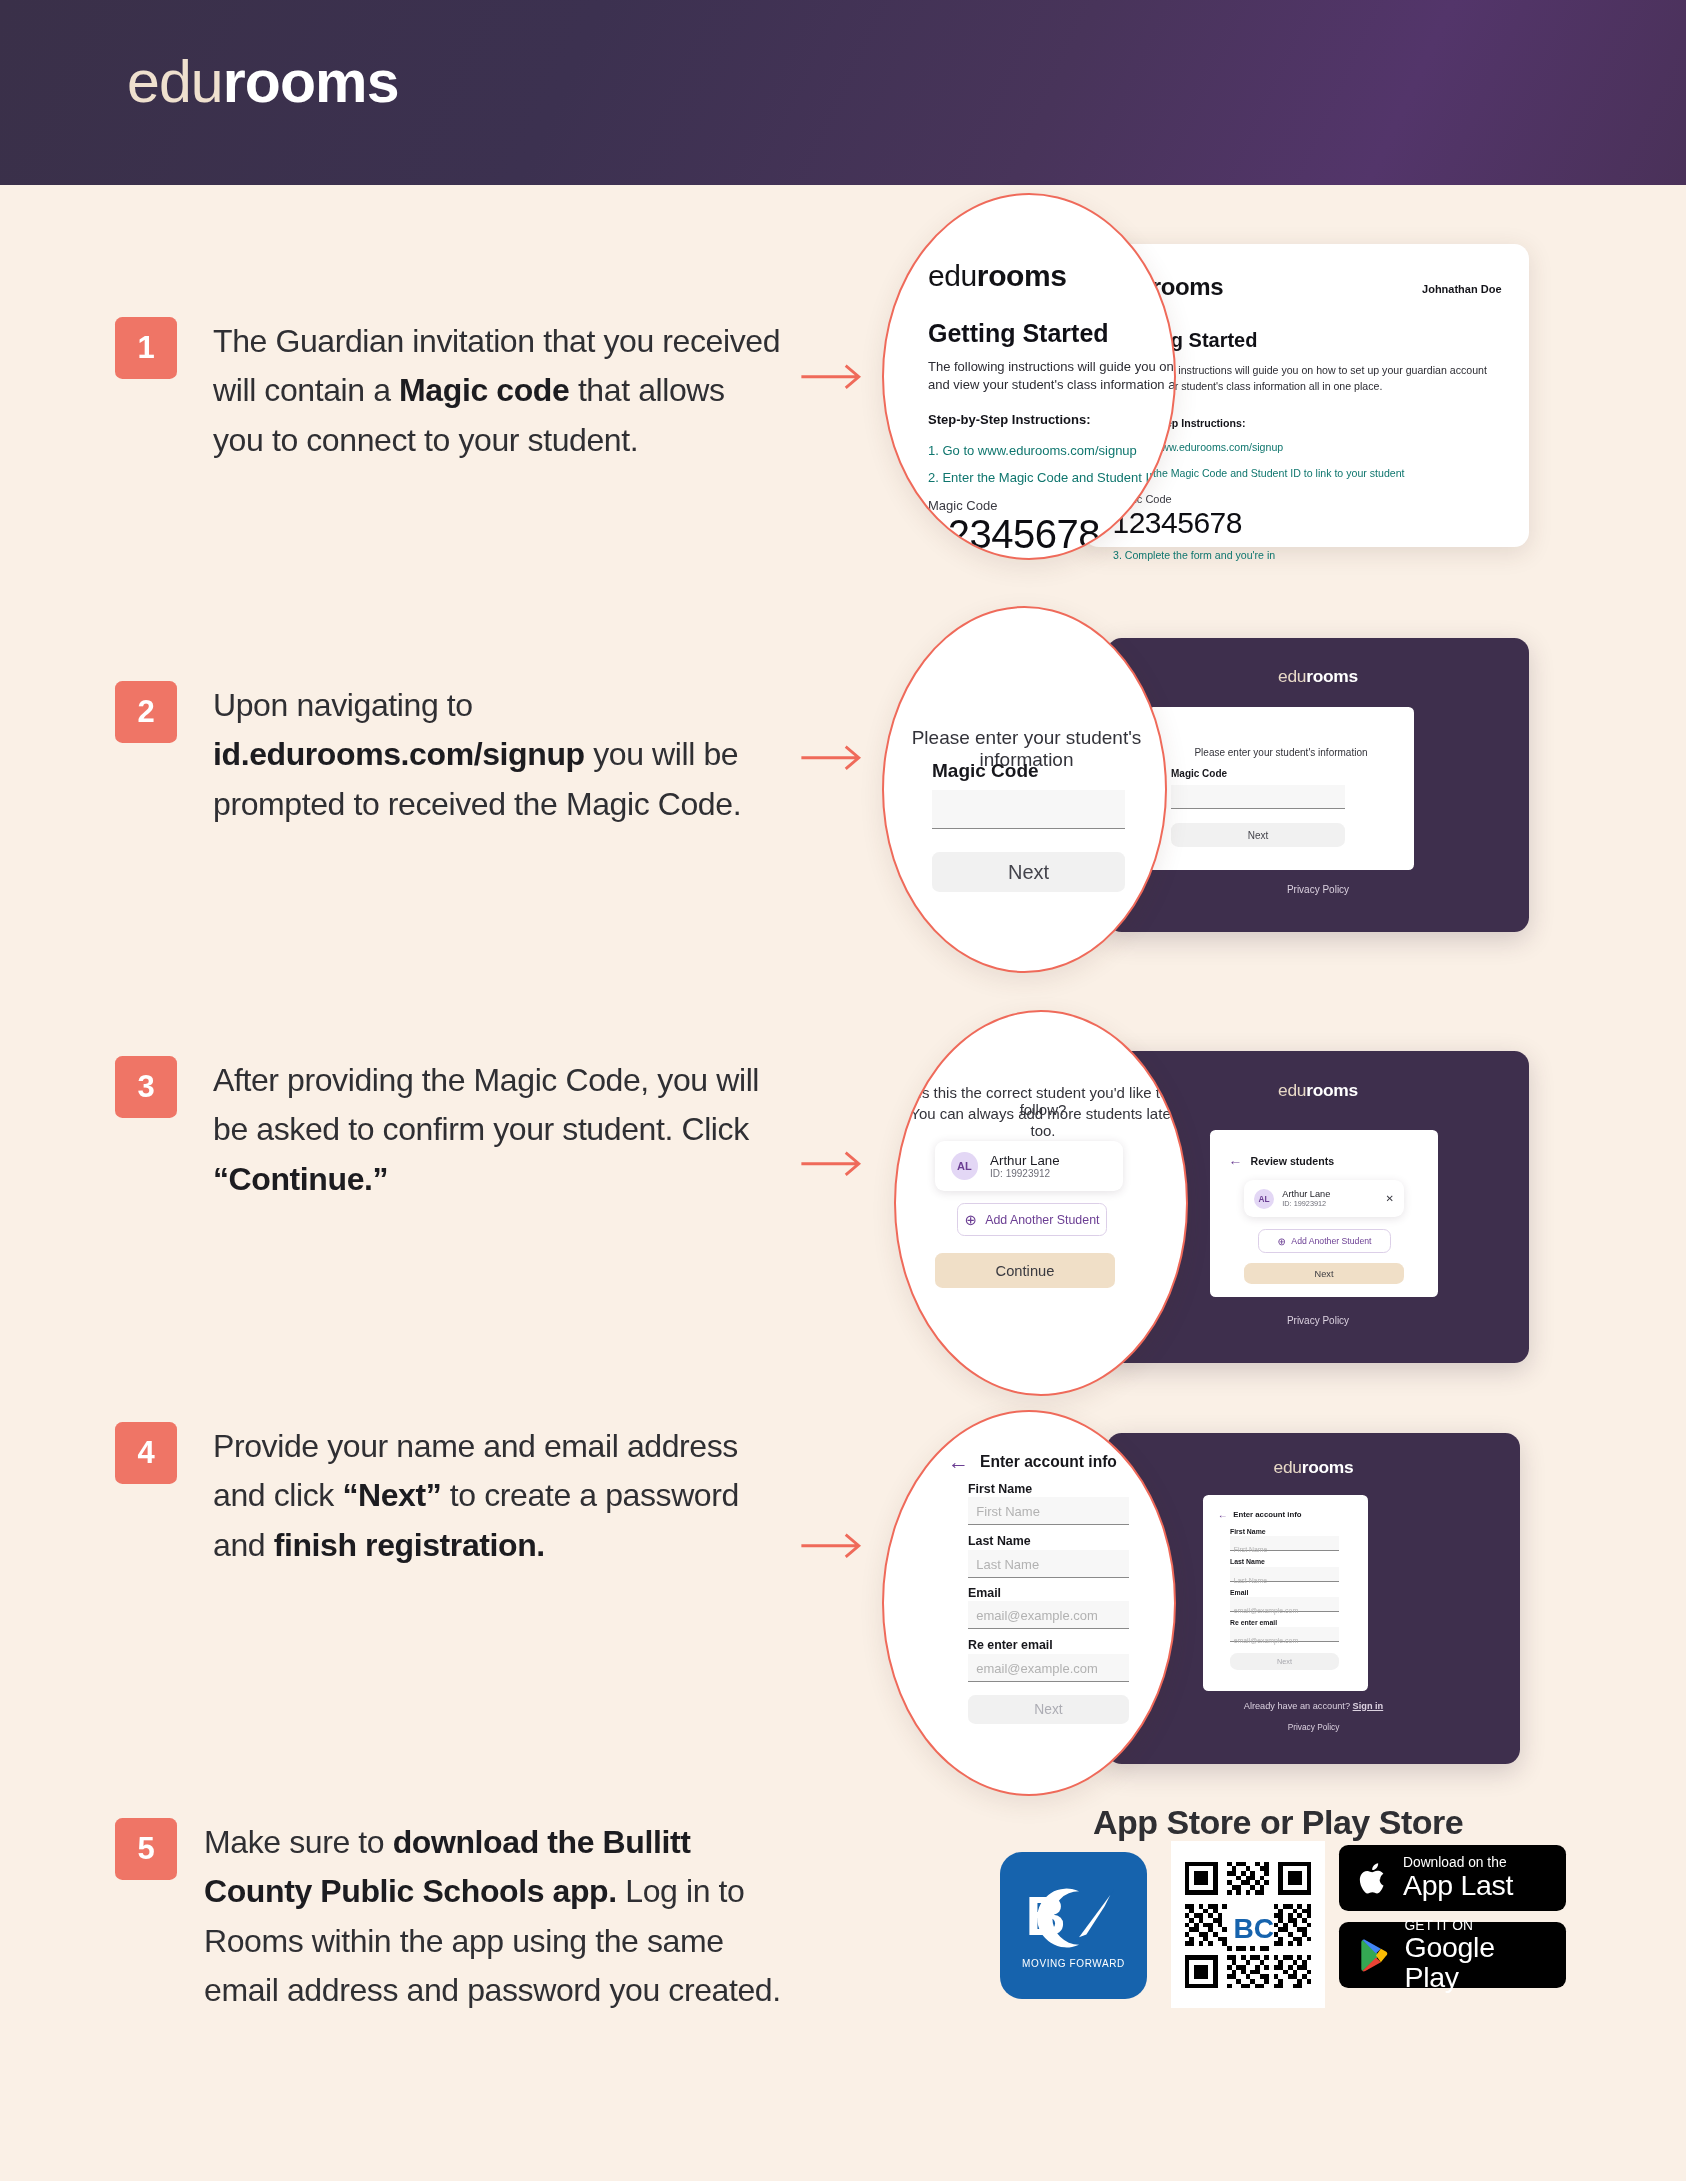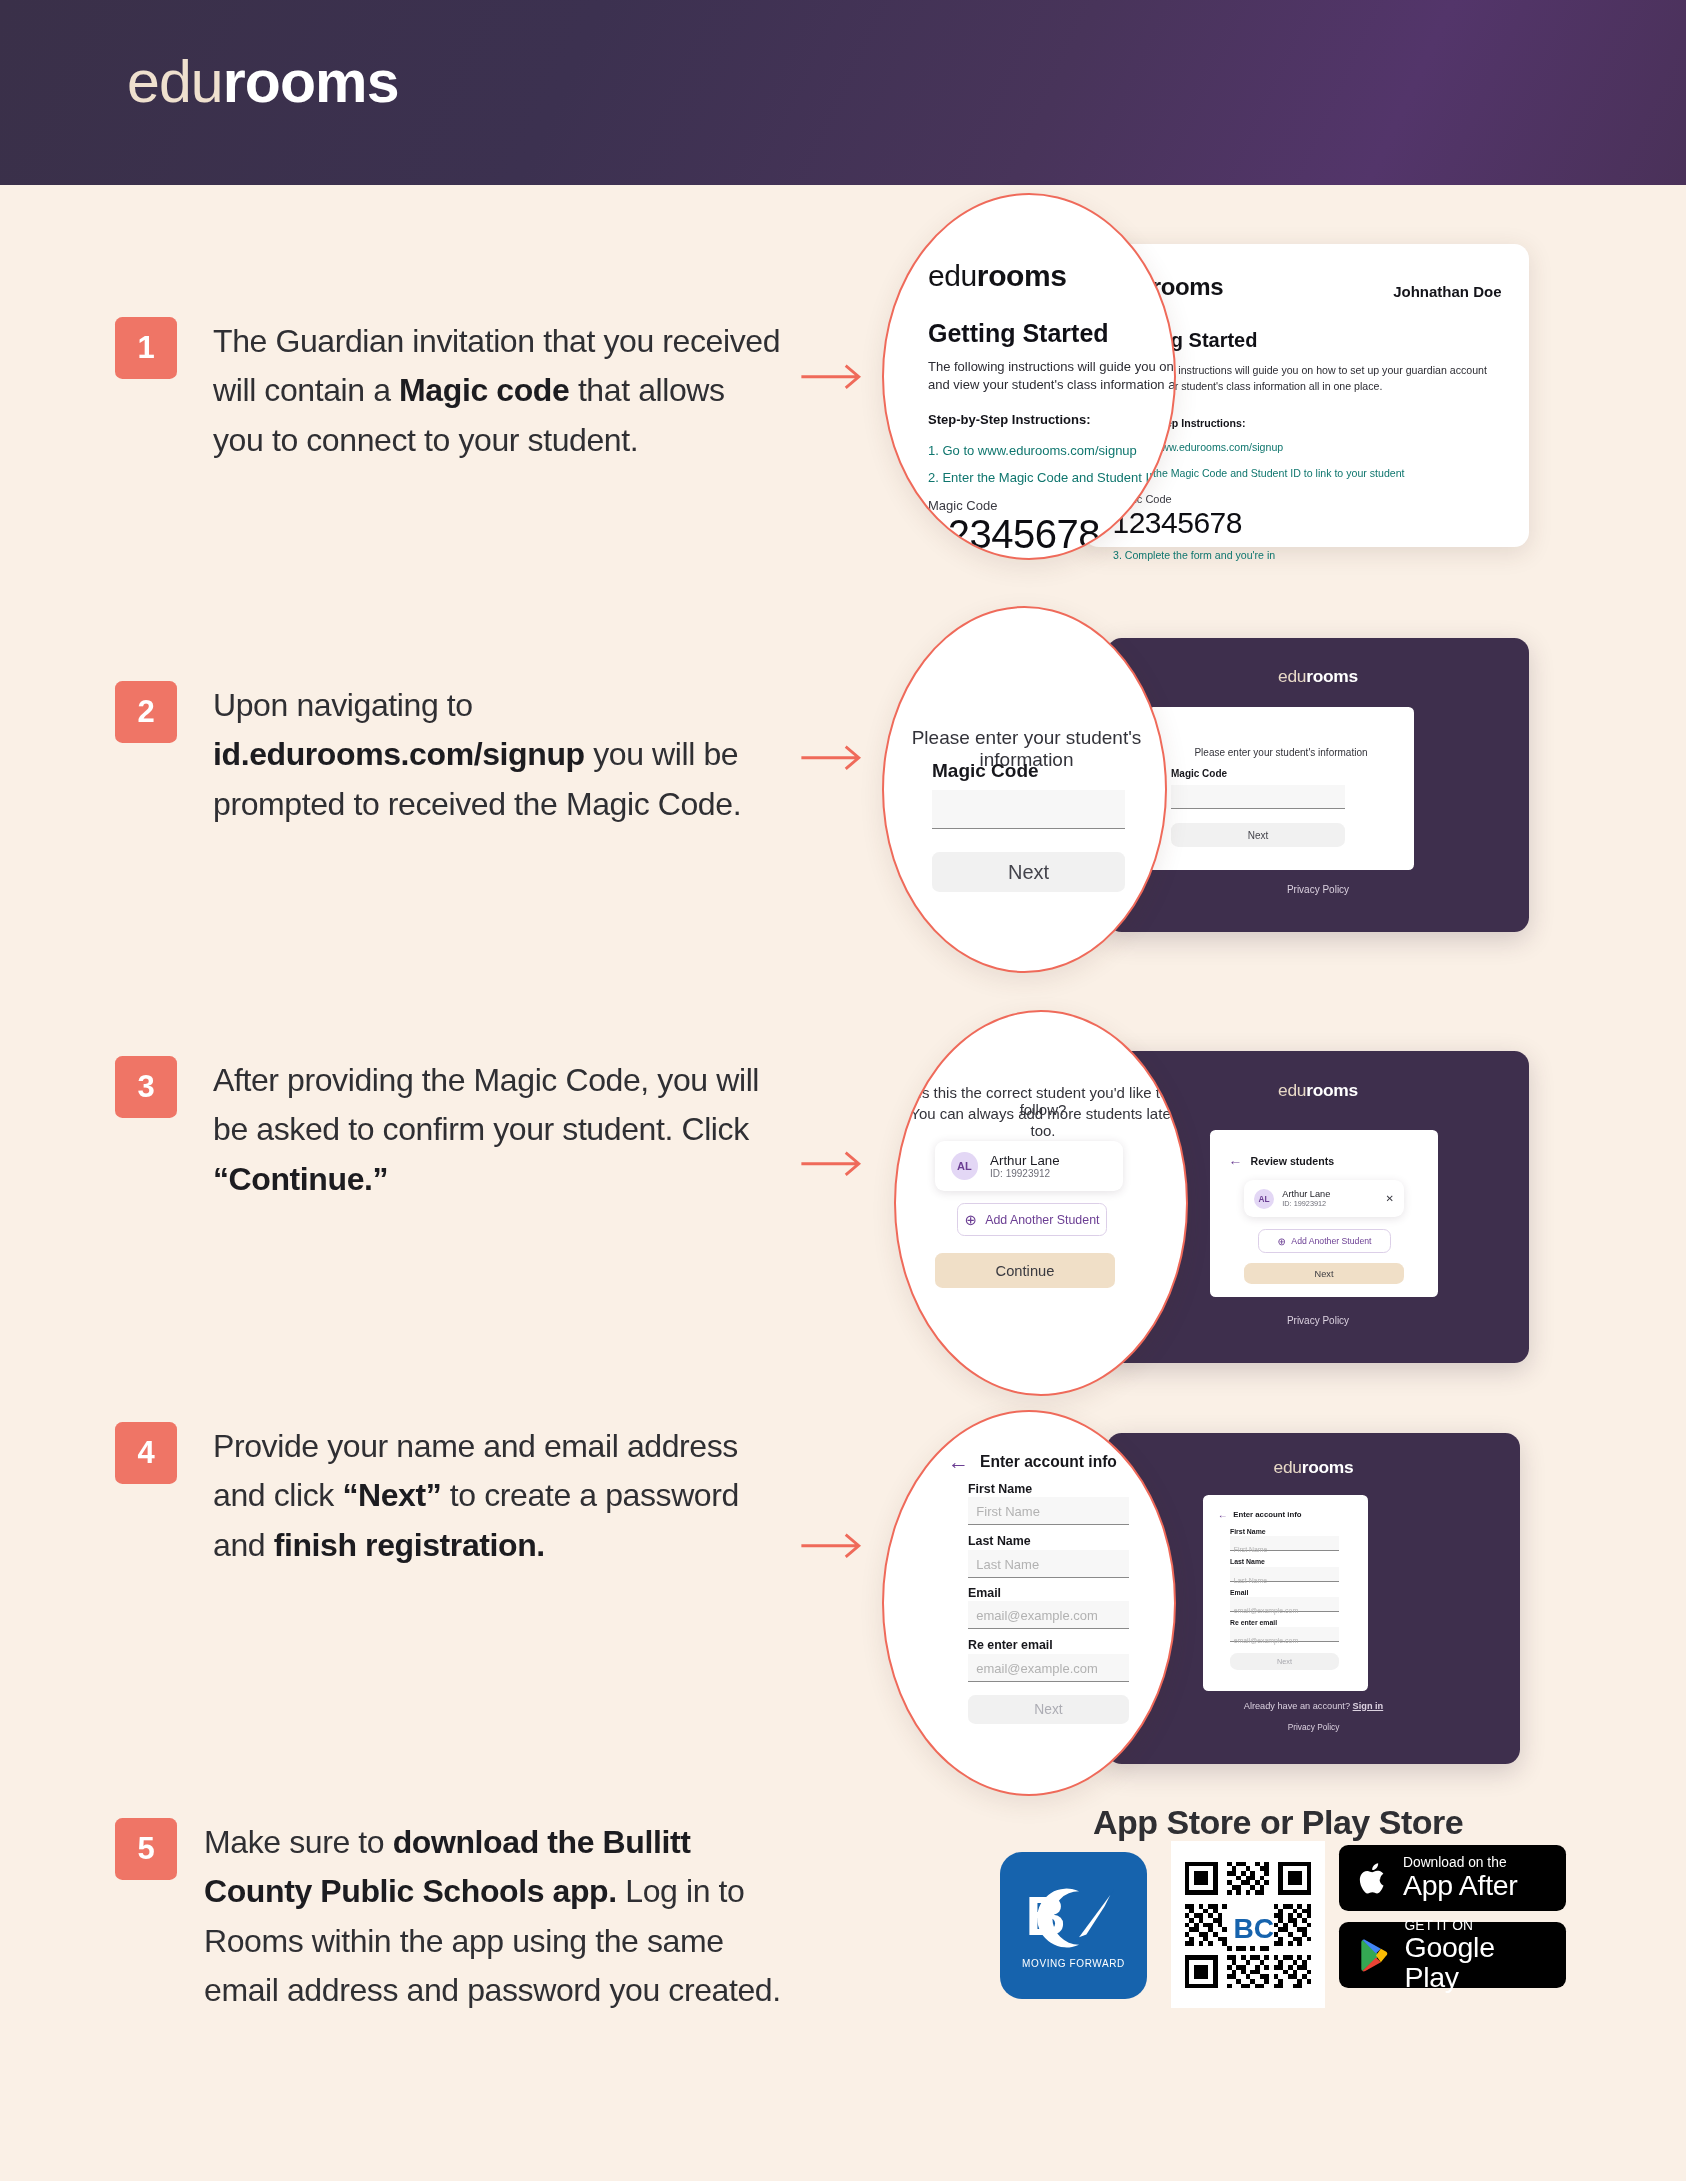--- a/index.html
+++ b/index.html
@@ -63,21 +63,21 @@
   
   .doc-card {
     position: absolute;
     background: #fff;
     border-radius: 14.7px;
     box-shadow: 0 5.5px 24px rgba(70,45,35,0.13);
   }
   .doc-logo { font-size: 24px; letter-spacing: -0.4px; white-space: nowrap; }
   .doc-logo .edu { color: #121216; font-weight: 400; }
   .doc-logo .rooms { color: #121216; font-weight: 700; }
-  .doc-name { font-size: 15px; font-weight: 700; color: #14141A; }
+  .doc-name { font-size: 11px; font-weight: 700; color: #14141A; }
   .doc-h2 { font-size: 20px; font-weight: 700; color: #101016; }
   .doc-p { font-size: 10.6px; color: #2C2C33; line-height: 1.55; }
   .doc-strong { font-size: 10.6px; font-weight: 700; color: #121218; }
   .doc-li { font-size: 10.6px; color: #0f766e; }
   .doc-mc-label { font-size: 11px; color: #3A3A42; }
   .doc-code { font-size: 30px; color: #0D0D12; font-weight: 400; letter-spacing: -0.5px; }
 
   
   .dark-panel {
     position: absolute;
@@ -527,21 +527,21 @@
     </svg>
   </div>
 
   <div class="badge" style="left:1339px; top:1845px; width:227px; height:66px;">
     <svg width="31" height="37" viewBox="0 0 34 40">
       <path d="M23.2 21.2c0-4.2 3.4-6.2 3.6-6.3-2-2.9-5-3.3-6.1-3.3-2.6-.3-5 1.5-6.3 1.5-1.3 0-3.3-1.5-5.4-1.4-2.8 0-5.3 1.6-6.7 4.1-2.9 5-.7 12.4 2.1 16.5 1.4 2 3 4.2 5.1 4.1 2-.1 2.8-1.3 5.2-1.3 2.4 0 3.1 1.3 5.2 1.3 2.2 0 3.5-2 4.8-4 1.5-2.3 2.1-4.5 2.2-4.6-.1-.1-4.3-1.7-4.3-6.6z" fill="#ffffff"></path>
       <path d="M19.3 8.5c1.1-1.4 1.9-3.3 1.7-5.2-1.6.1-3.6 1.1-4.8 2.5-1 1.2-2 3.1-1.7 5 1.8.1 3.6-.9 4.8-2.3z" fill="#ffffff"></path>
     </svg>
     <div>
       <div class="b-small">Download on the</div>
-      <div class="b-big">App After</div>
+      <div class="b-big">App Last</div>
     </div>
   </div>
 
   <div class="badge" style="left:1339px; top:1922px; width:227px; height:66px;">
     <svg width="35" height="39" viewBox="0 0 38 42">
       <path d="M4 3 L24 21 L4 39 C3.2 38.4 2.7 37.4 2.7 36.1 V5.9 C2.7 4.6 3.2 3.6 4 3 Z" fill="#34A853"></path>
       <path d="M4 3 C4.8 2.3 6 2.2 7.3 3 L25.5 13.1 L19.8 18.7 Z" fill="#4285F4"></path>
       <path d="M4 39 L19.8 23.3 L25.5 28.9 L7.3 39 C6 39.8 4.8 39.7 4 39 Z" fill="#EA4335"></path>
       <path d="M25.5 13.1 L31.4 16.4 C33.6 17.6 33.6 20.4 31.4 21.6 L25.5 28.9 L19.8 21 Z" fill="#FBBC04"></path>
     </svg>

